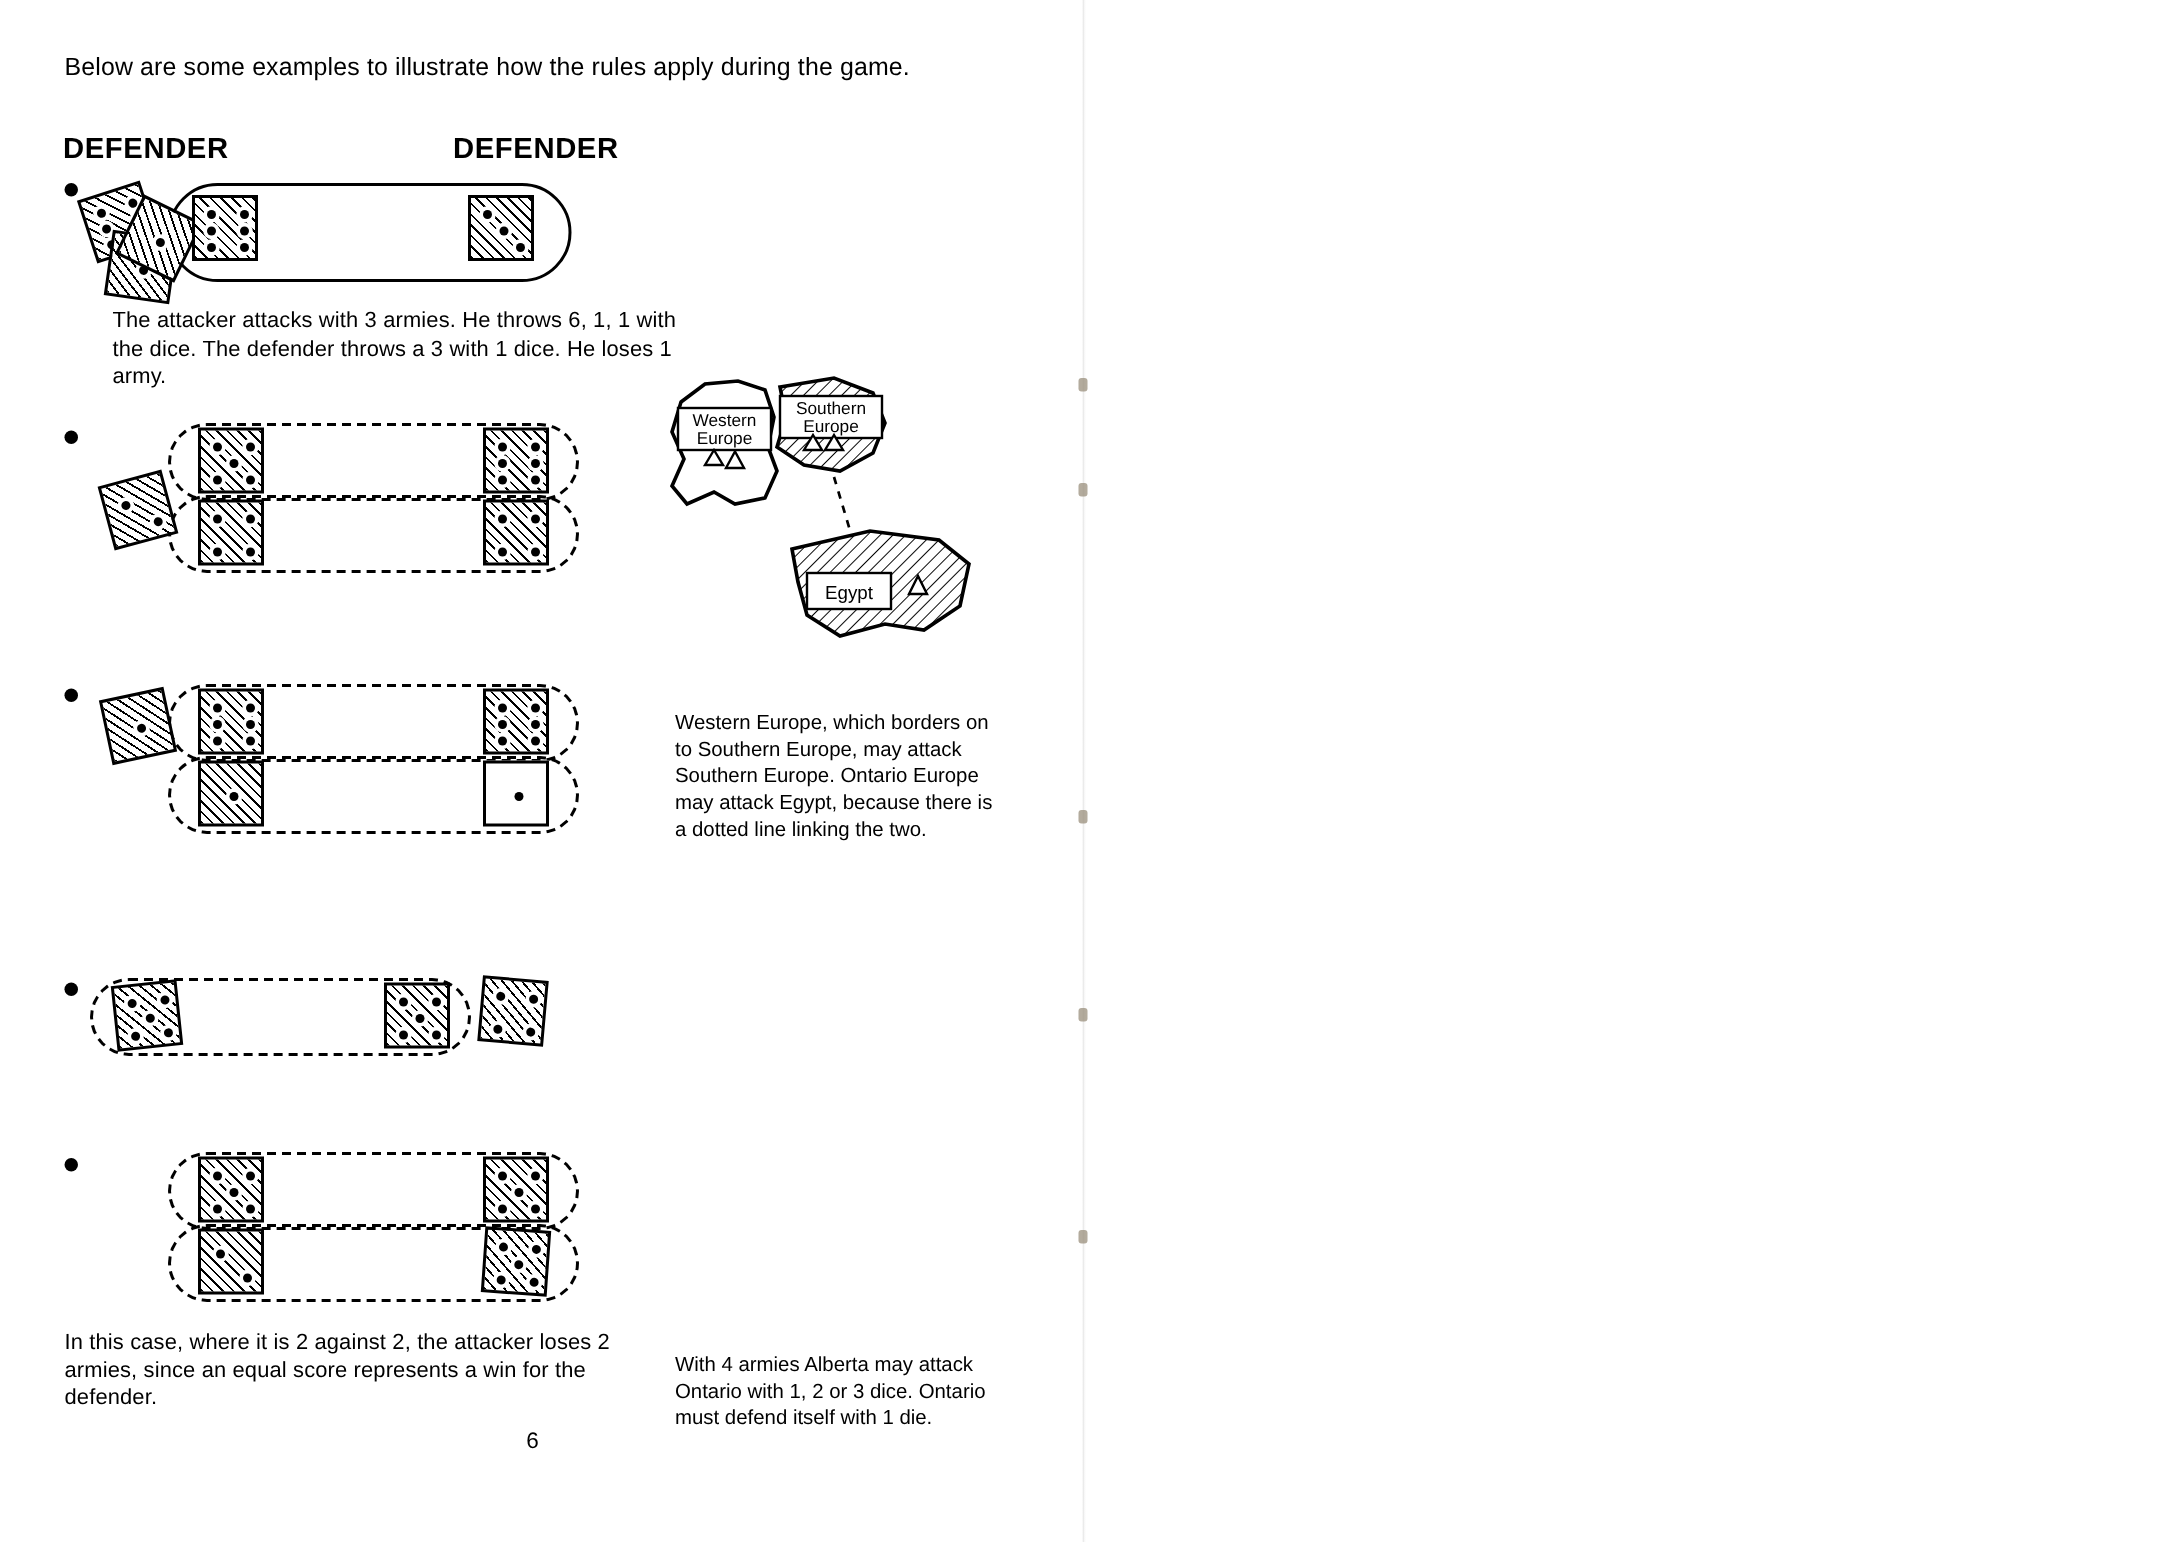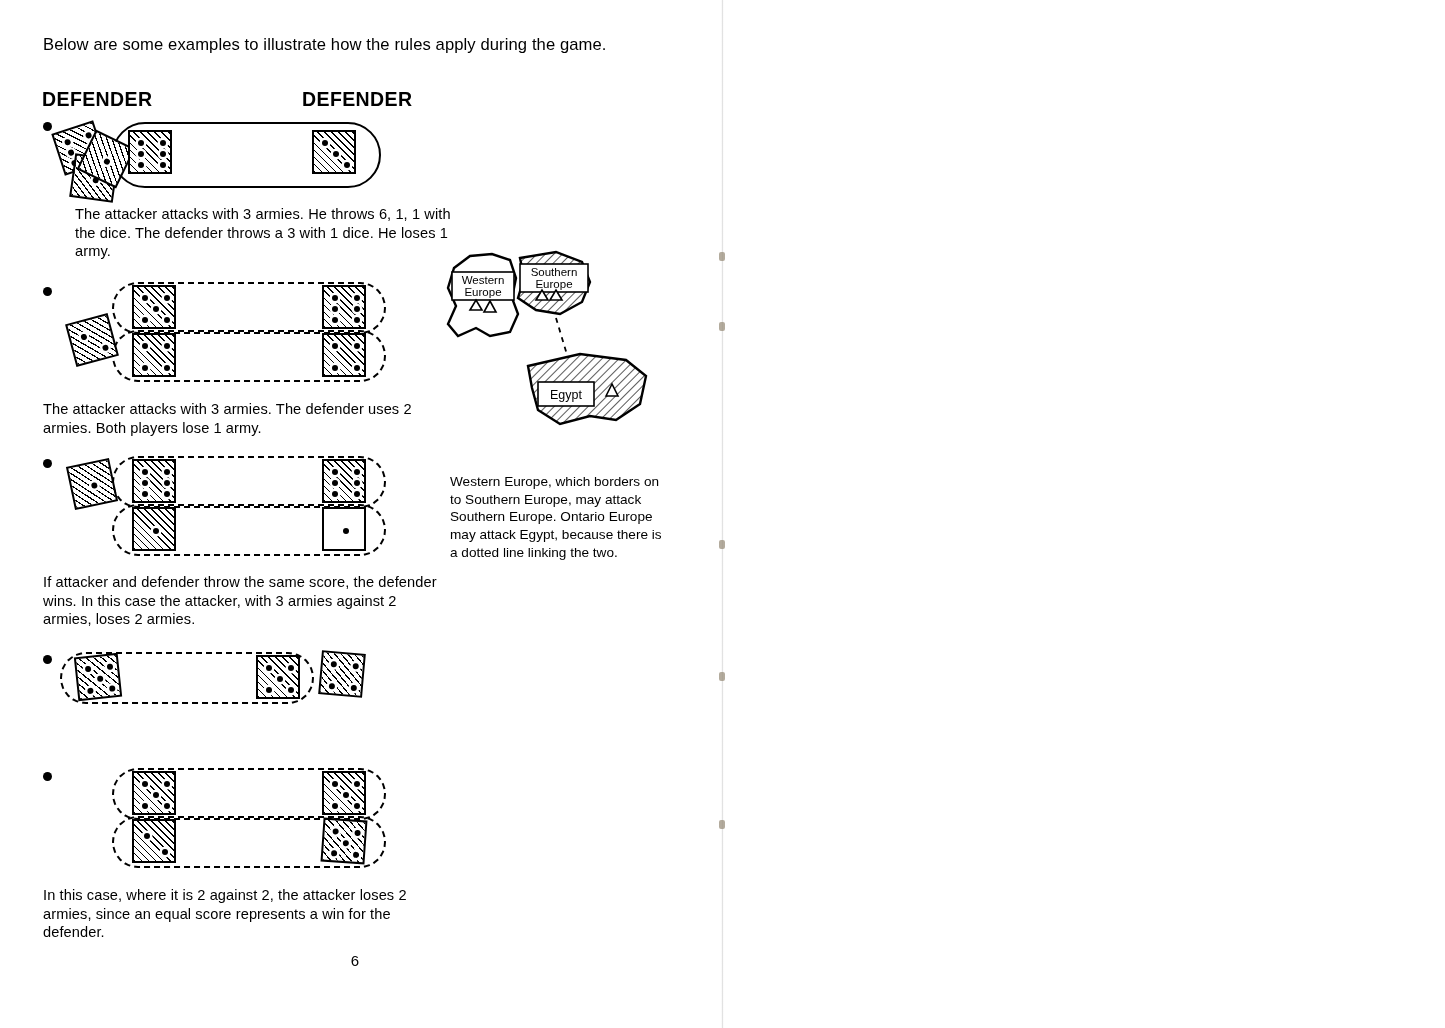--- a/index.html
+++ b/index.html
@@ -209,21 +209,20 @@
       <span class="pip" style="left:8px;top:30px"></span>
         <span class="pip" style="left:30px;top:30px"></span>
     </div>
     <div class="die hatch" style="left:322px; top:333px;">
       <span class="pip" style="left:8px;top:8px"></span>
         <span class="pip" style="left:30px;top:8px"></span>
       <span class="pip" style="left:8px;top:30px"></span>
         <span class="pip" style="left:30px;top:30px"></span>
     </div>
   </div>
-  <div class="caption para" style="left:43px; top:400px; width:400px;">The attacker attacks with 3 armies. The defender uses 2 armies. Both players lose 1 army.</div>
 
   <div class="bullet" style="left:43px; top:459px"></div>
   <div class="fig">
     <div class="pill dashed" style="left:112px; top:456px; width:270px; height:48px;"></div>
     <div class="pill dashed" style="left:112px; top:504px; width:270px; height:48px;"></div>
     <div class="die hatch" style="left:132px; top:459px;">
       <span class="pip" style="left:8px;top:8px"></span>
         <span class="pip" style="left:30px;top:8px"></span>
       <span class="pip" style="left:8px;top:19px"></span>
         <span class="pip" style="left:30px;top:19px"></span>
@@ -241,21 +240,20 @@
         <span class="pip" style="left:30px;top:8px"></span>
       <span class="pip" style="left:8px;top:19px"></span>
         <span class="pip" style="left:30px;top:19px"></span>
       <span class="pip" style="left:8px;top:30px"></span>
         <span class="pip" style="left:30px;top:30px"></span>
     </div>
     <div class="die" style="left:322px; top:507px;">
       <span class="pip" style="left:19px;top:19px"></span>
     </div>
   </div>
-  <div class="caption para" style="left:43px; top:573px; width:395px;">If attacker and defender throw the same score, the defender wins. In this case the attacker, with 3 armies against 2 armies, loses 2 armies.</div>
 
   <div class="bullet" style="left:43px; top:655px"></div>
   <div class="fig">
     <div class="pill dashed" style="left:60px; top:652px; width:250px; height:48px;"></div>
     <div class="die hatch" style="left:76px; top:655px; transform:rotate(-6deg)">
       <span class="pip" style="left:8px;top:8px"></span>
         <span class="pip" style="left:30px;top:8px"></span>
       <span class="pip" style="left:8px;top:30px"></span>
         <span class="pip" style="left:30px;top:30px"></span>
       <span class="pip" style="left:19px;top:19px"></span>
@@ -334,20 +332,21 @@
       <path d="M116 78 L128 118" stroke="#000" stroke-width="1.8" stroke-dasharray="5 5" fill="none"></path>
 
       <path d="M88 126 L140 114 L186 120 L206 136 L200 164 L176 180 L150 176 L120 184 L98 170 L92 148 Z" fill="url(#hatchA)" stroke="#000" stroke-width="2.4"></path>
       <rect x="98" y="142" width="56" height="24" fill="#fff" stroke="#000" stroke-width="1.6"></rect>
       <text x="126" y="159" font-family="Liberation Sans, sans-serif" font-size="12.5" text-anchor="middle">Egypt</text>
       <path d="M166 156 l6 -12 l6 12 z" fill="#fff" stroke="#000" stroke-width="1.6"></path>
     </svg>
   </div>
   <div class="sidecap" style="top:473px;">Western Europe, which borders on to Southern Europe, may attack Southern Europe. Ontario Europe may attack Egypt, because there is a dotted line linking the two.</div>
 
+  <div class="sidecap" style="top:901px;">With 4 armies Alberta may attack Ontario with 1, 2 or 3 dice. Ontario must defend itself with 1 die.</div>
 
   <div class="page-num" style="left:335px; top:952px;">6</div>
 </div>
 
 <div class="page page-right">
 
   
 
   
   

